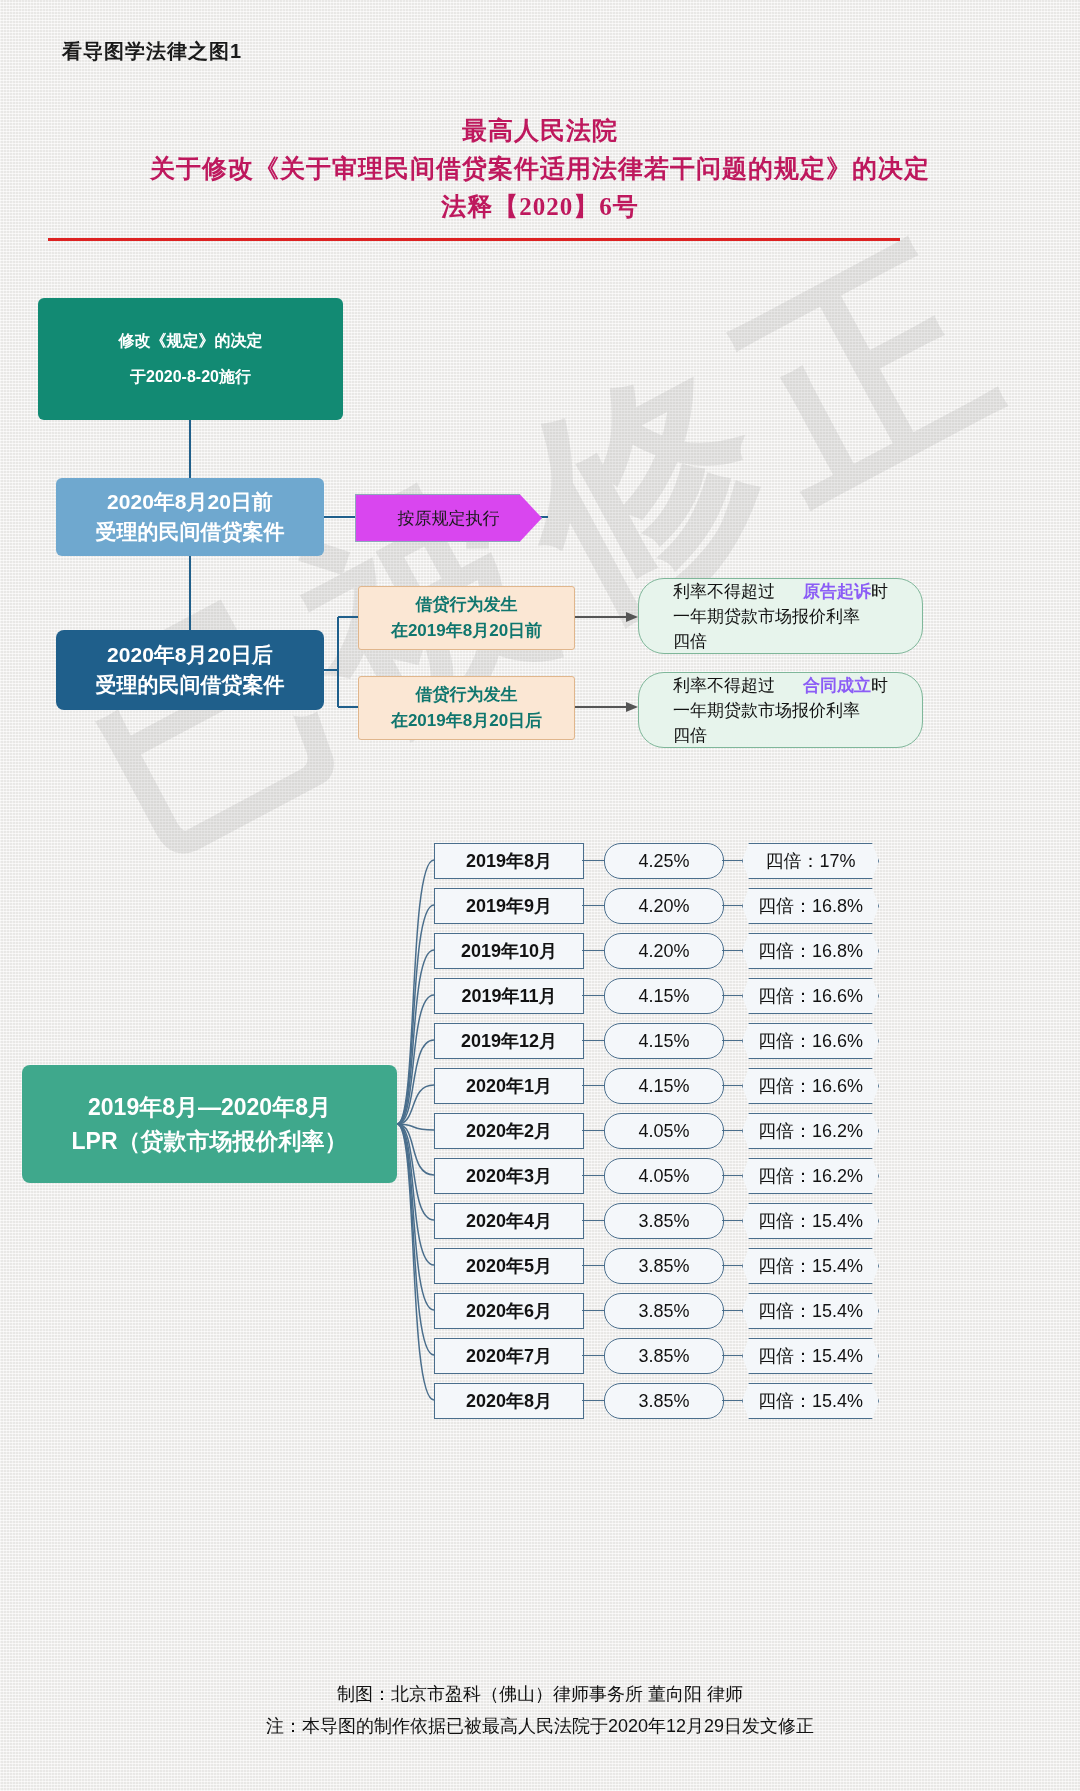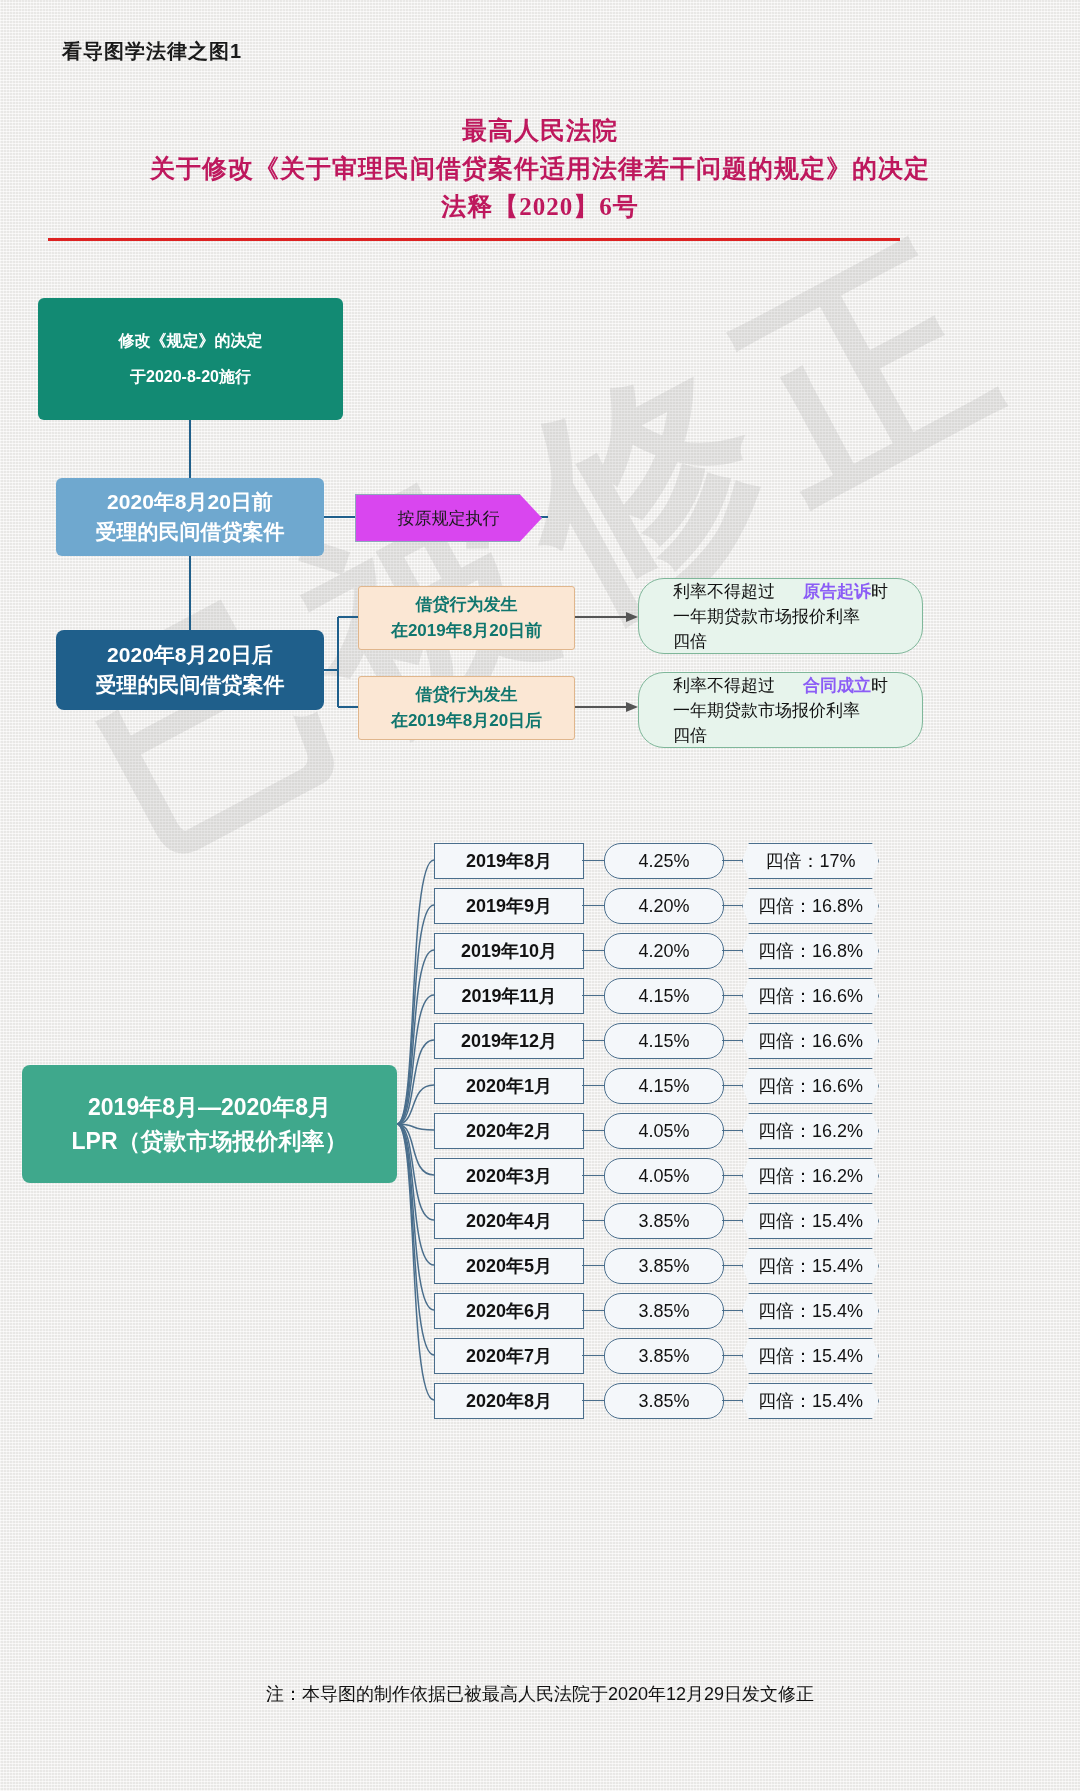--- a/index.html
+++ b/index.html
@@ -322,16 +322,17 @@
       <div class="connline" style="top: 1355px; left: 722px; width: 22px;"></div>
       <div class="rowquad" style="top: 1338px;">四倍：15.4%</div>
       <div class="rowlabel" style="top: 1383px;">2020年8月</div>
       <div class="connline" style="top: 1400px; left: 582px; width: 22px;"></div>
       <div class="rowrate" style="top: 1383px;">3.85%</div>
       <div class="connline" style="top: 1400px; left: 722px; width: 22px;"></div>
       <div class="rowquad" style="top: 1383px;">四倍：15.4%</div>
     </div>
 
   <div class="footer">
+    <div class="f-line">制图：北京市盈科（佛山）律师事务所 董向阳 律师</div>
     <div class="f-line">注：本导图的制作依据已被最高人民法院于2020年12月29日发文修正</div>
   </div>
 
 </div>
 
 </body></html>

